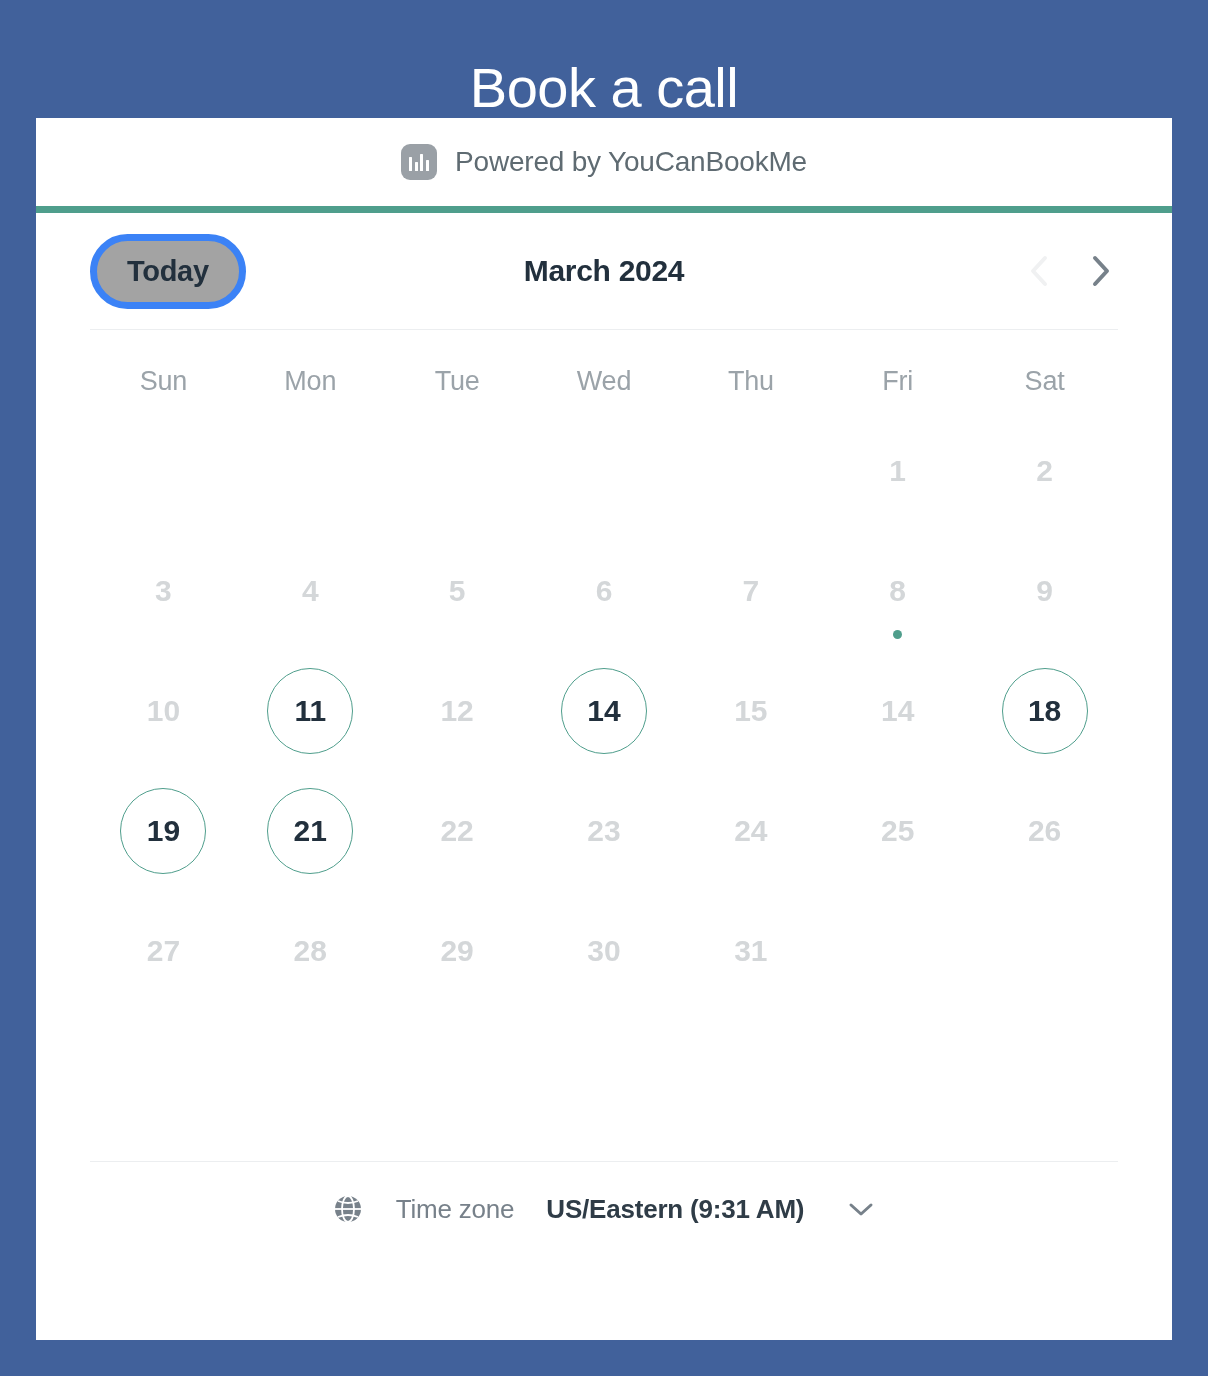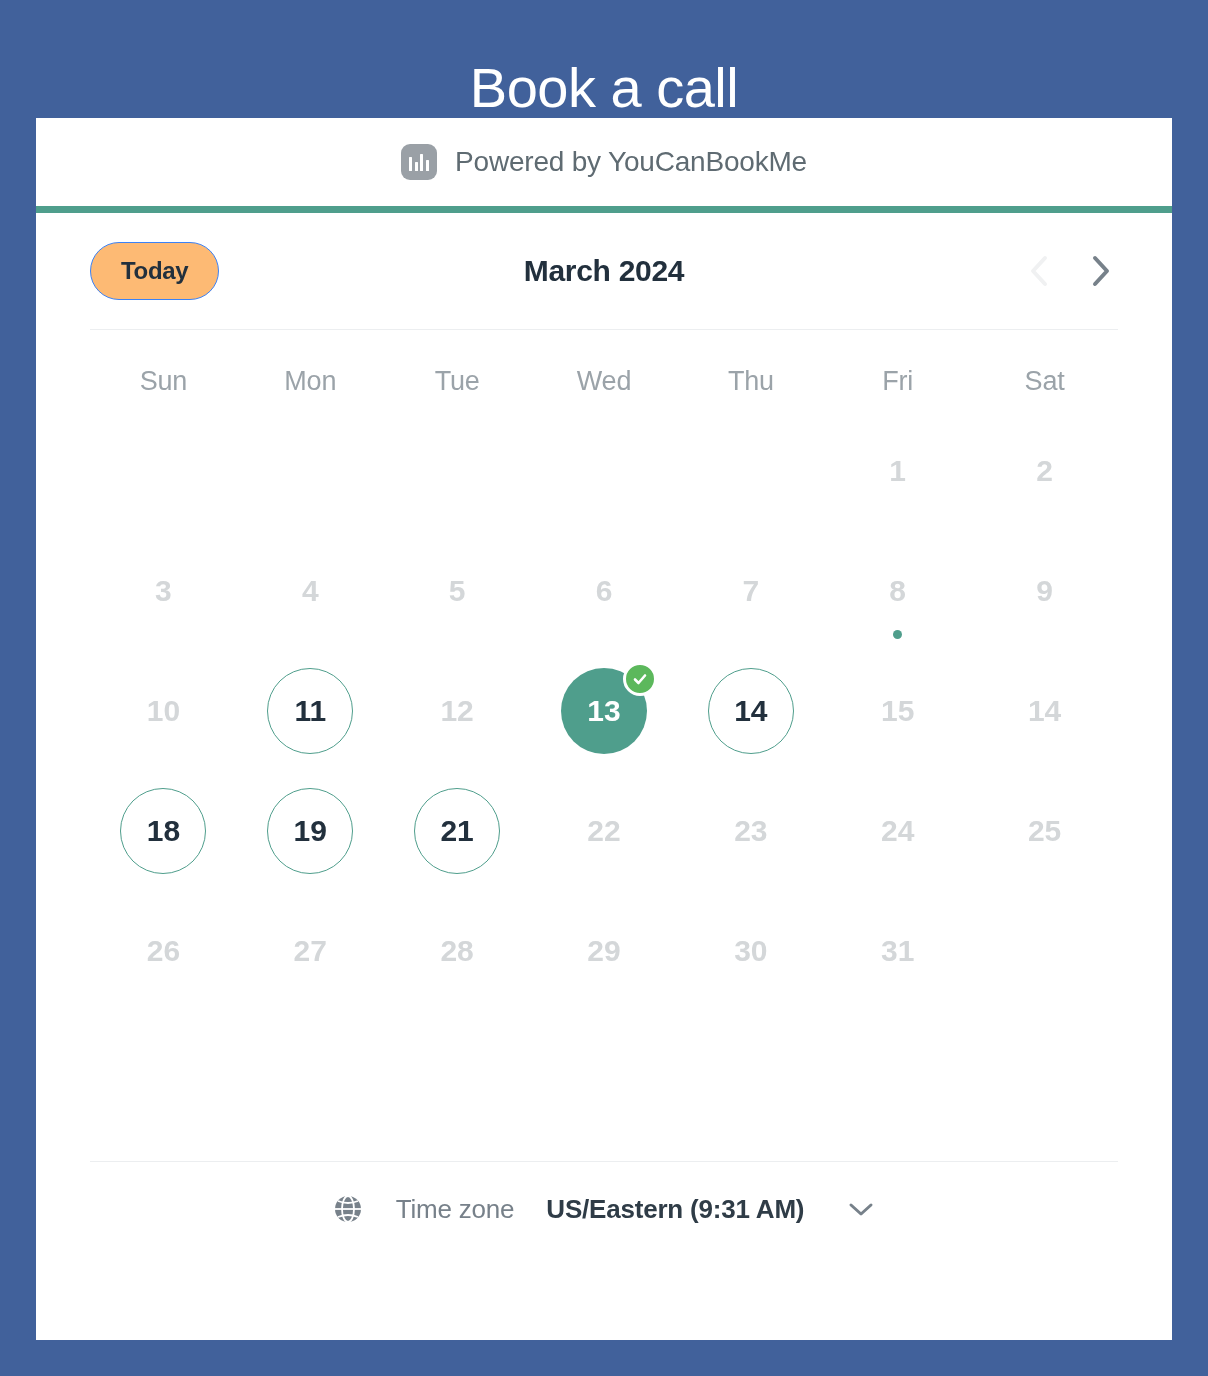--- a/index.html
+++ b/index.html
@@ -85,25 +85,25 @@
     padding: 0 54px;
   }
 
   .cal-toolbar {
     height: 116px;
     display: flex;
     align-items: center;
     position: relative;
   }
   .today-btn {
-    border: 1px solid #3b82f6;
+    border: 7px solid #3b82f6;
     border-radius: 999px;
-    background: #fdba74;
+    background: #a3a3a3;
     color: #22303d;
-    font-size: 24px;
+    font-size: 29px;
     font-weight: bold;
     font-family: "Liberation Sans", sans-serif;
     padding: 14px 30px;
     cursor: pointer;
     letter-spacing: -0.3px;
   }
   .cal-month {
     position: absolute;
     left: 0; right: 0;
     text-align: center;
@@ -340,27 +340,20 @@
         </div>
         <div class="day-cell day-disabled">
           <div class="day-inner">10</div>
         </div>
         <div class="day-cell day-available">
           <div class="day-inner">11</div>
         </div>
         <div class="day-cell day-disabled">
           <div class="day-inner">12</div>
         </div>
-        <div class="day-cell day-selected">
-          <div class="day-inner">13<span class="check-badge">
-              <svg width="18" height="18" viewBox="0 0 18 18">
-                <polyline points="4,9.5 7.5,13 14,5.5" fill="none" stroke="#ffffff" stroke-width="2.6" stroke-linecap="round" stroke-linejoin="round"></polyline>
-              </svg>
-            </span></div>
-        </div>
         <div class="day-cell day-available">
           <div class="day-inner">14</div>
         </div>
         <div class="day-cell day-disabled">
           <div class="day-inner">15</div>
         </div>
         <div class="day-cell day-disabled">
           <div class="day-inner">14</div>
         </div>
         <div class="day-cell day-available">

